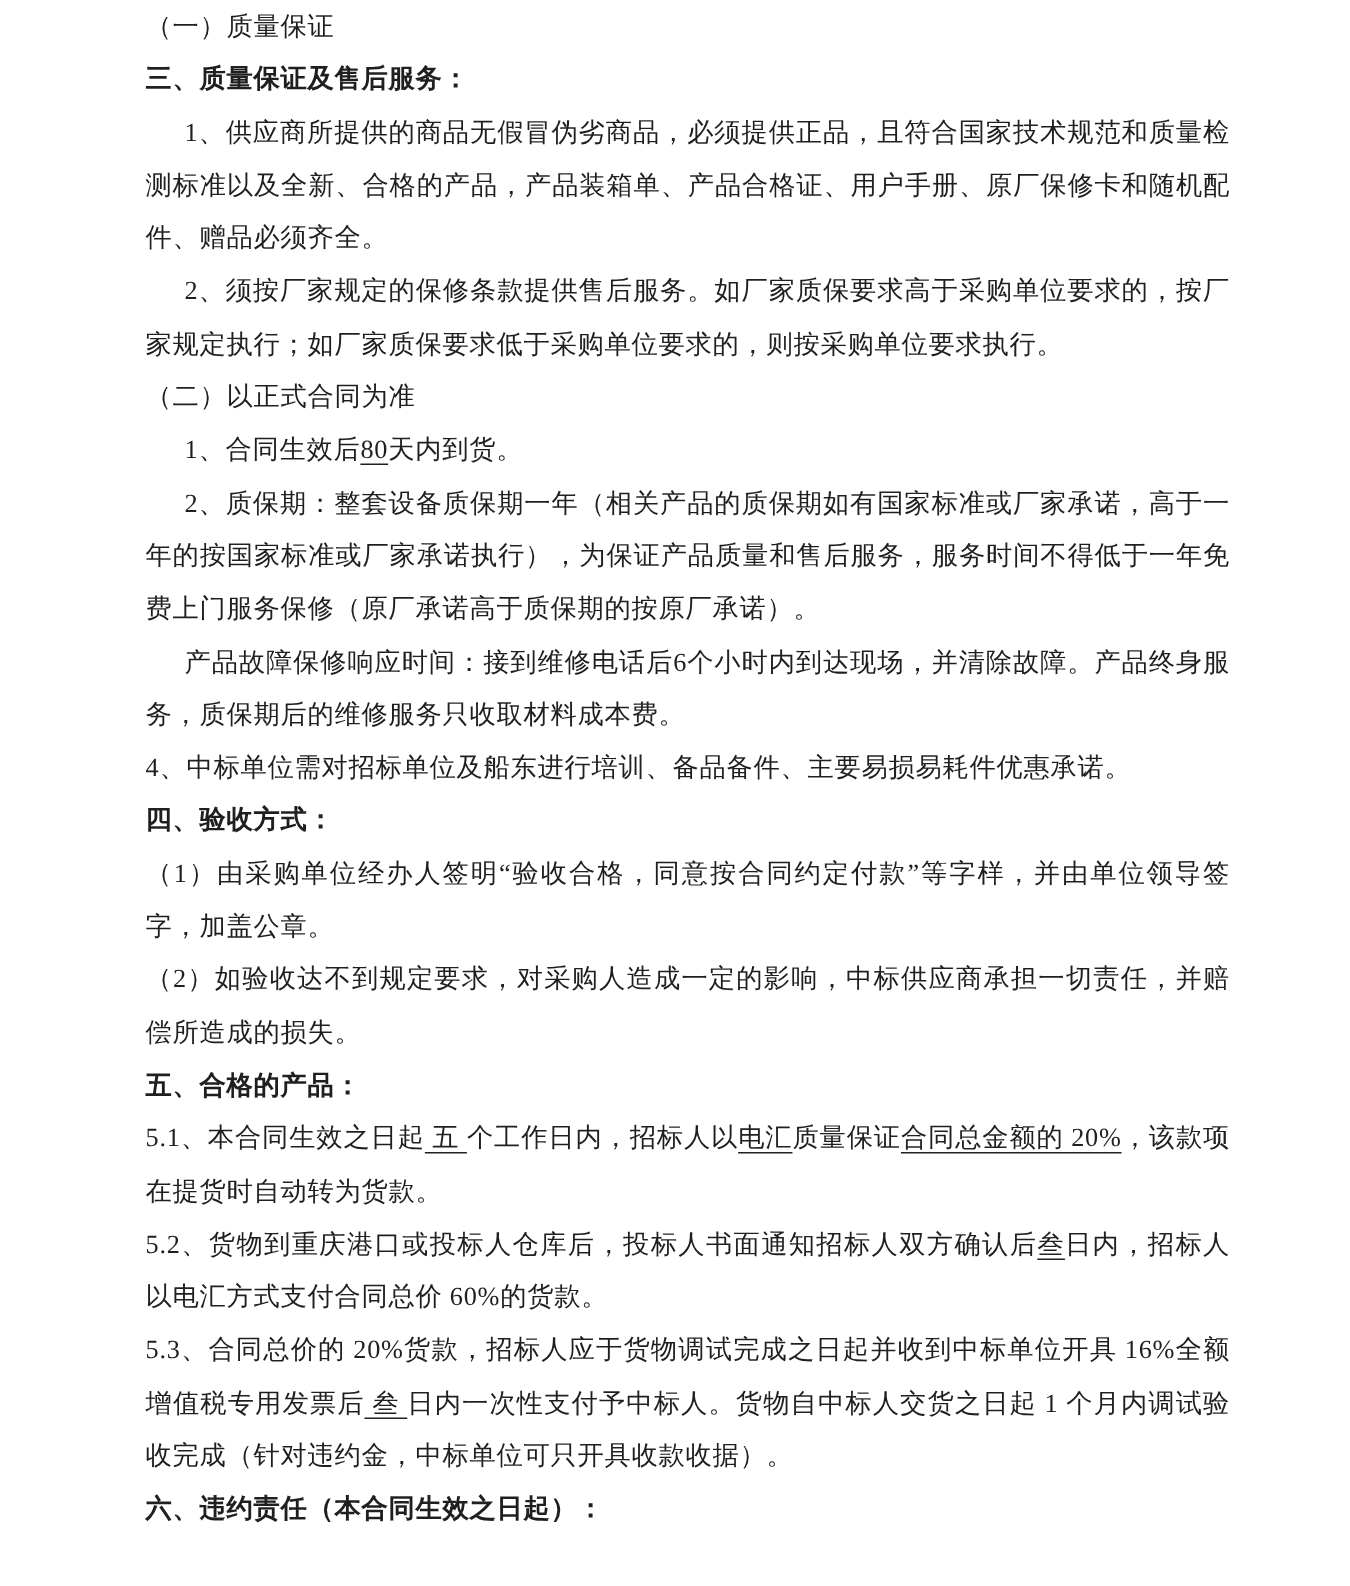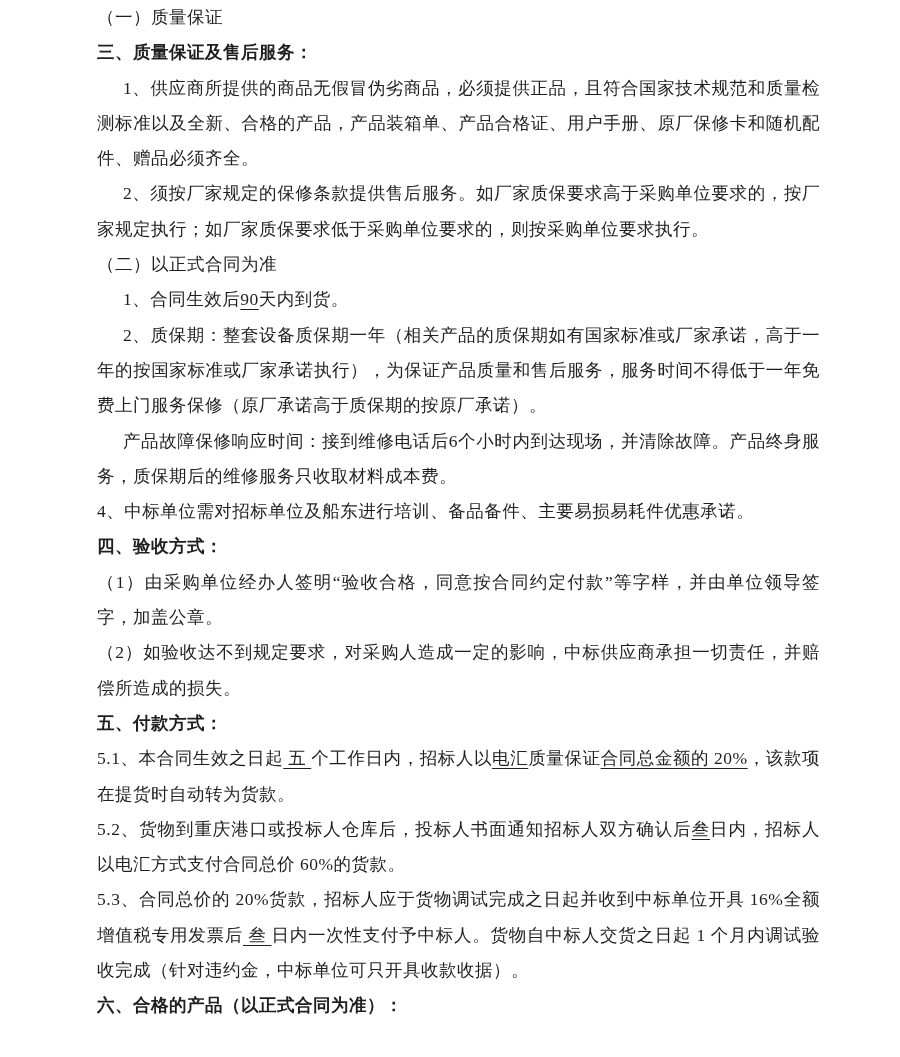--- a/index.html
+++ b/index.html
@@ -46,26 +46,26 @@
 </head>
 <body>
 
 <div class="page">
   <div class="doc" id="doc">
       <p class="para"><span>（一）质量保证</span></p>
       <p class="para heading"><span>三、质量保证及售后服务：</span></p>
       <p class="para indent"><span>1、供应商所提供的商品无假冒伪劣商品，必须提供正品，且符合国家技术规范和质量检测标准以及全新、合格的产品，产品装箱单、产品合格证、用户手册、原厂保修卡和随机配件、赠品必须齐全。</span></p>
       <p class="para indent"><span>2、须按厂家规定的保修条款提供售后服务。如厂家质保要求高于采购单位要求的，按厂家规定执行；如厂家质保要求低于采购单位要求的，则按采购单位要求执行。</span></p>
       <p class="para"><span>（二）以正式合同为准</span></p>
-      <p class="para indent"><span>1、合同生效后</span><span class="u">90</span><span>天内到货。</span></p>
+      <p class="para indent"><span>1、合同生效后</span><span class="u">80</span><span>天内到货。</span></p>
       <p class="para indent"><span>2、质保期：整套设备质保期一年（相关产品的质保期如有国家标准或厂家承诺，高于一年的按国家标准或厂家承诺执行），为保证产品质量和售后服务，服务时间不得低于一年免费上门服务保修（原厂承诺高于质保期的按原厂承诺）。</span></p>
       <p class="para indent"><span>产品故障保修响应时间：接到维修电话后6个小时内到达现场，并清除故障。产品终身服务，质保期后的维修服务只收取材料成本费。</span></p>
       <p class="para"><span>4、中标单位需对招标单位及船东进行培训、备品备件、主要易损易耗件优惠承诺。</span></p>
       <p class="para heading"><span>四、验收方式：</span></p>
       <p class="para"><span>（1）由采购单位经办人签明“验收合格，同意按合同约定付款”等字样，并由单位领导签字，加盖公章。</span></p>
       <p class="para"><span>（2）如验收达不到规定要求，对采购人造成一定的影响，中标供应商承担一切责任，并赔偿所造成的损失。</span></p>
-      <p class="para heading"><span>五、付款方式：</span></p>
+      <p class="para heading"><span>五、合格的产品：</span></p>
       <p class="para"><span>5.1、本合同生效之日起</span><span class="u">&nbsp;五&nbsp;</span><span>个工作日内，招标人以</span><span class="u">电汇</span><span>质量保证</span><span class="u">合同总金额的 20%</span><span>，该款项在提货时自动转为货款。</span></p>
       <p class="para"><span>5.2、货物到重庆港口或投标人仓库后，投标人书面通知招标人双方确认后</span><span class="u">叁</span><span>日内，招标人以电汇方式支付合同总价 60%的货款。</span></p>
       <p class="para"><span>5.3、合同总价的 20%货款，招标人应于货物调试完成之日起并收到中标单位开具 16%全额增值税专用发票后</span><span class="u">&nbsp;叁&nbsp;</span><span>日内一次性支付予中标人。货物自中标人交货之日起 1 个月内调试验收完成（针对违约金，中标单位可只开具收款收据）。</span></p>
-      <p class="para heading"><span>六、合格的产品（以正式合同为准）：</span></p>
+      <p class="para heading"><span>六、违约责任（本合同生效之日起）：</span></p>
     </div>
 </div>
 
 </body></html>

